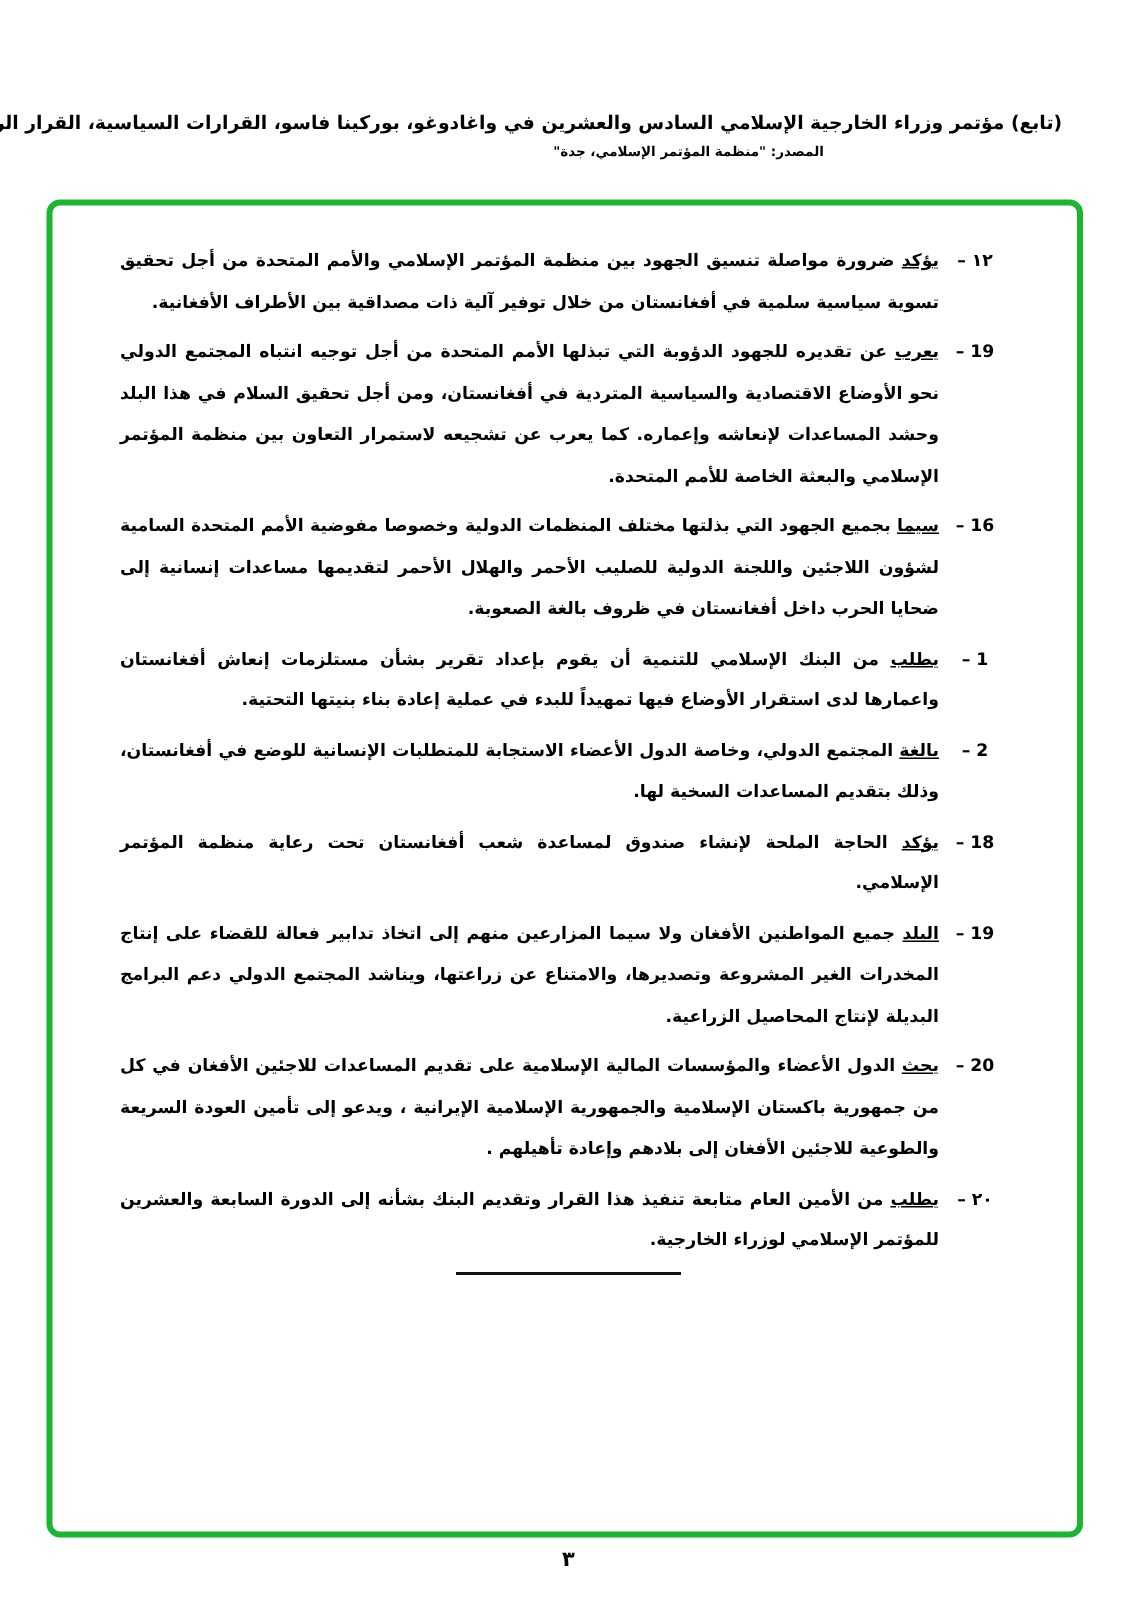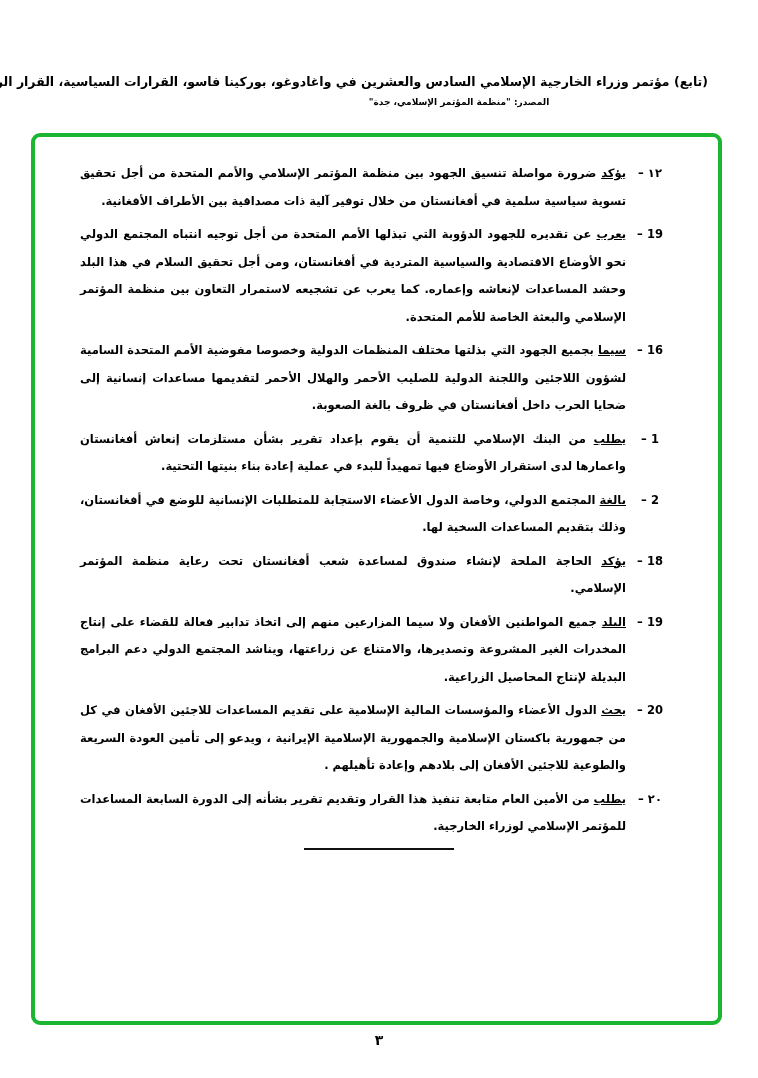--- a/index.html
+++ b/index.html
@@ -73,19 +73,19 @@
   <div class="item">
     <span class="num">19 –</span>
     <span class="verb">البلد</span><span> جميع المواطنين الأفغان ولا سيما المزارعين منهم إلى اتخاذ تدابير فعالة للقضاء على إنتاج المخدرات الغير المشروعة وتصديرها، والامتناع عن زراعتها، ويناشد المجتمع الدولي دعم البرامج البديلة لإنتاج المحاصيل الزراعية.</span>
   </div>
   <div class="item">
     <span class="num">20 –</span>
     <span class="verb">يحث</span><span> الدول الأعضاء والمؤسسات المالية الإسلامية على تقديم المساعدات للاجئين الأفغان في كل من جمهورية باكستان الإسلامية والجمهورية الإسلامية الإيرانية ، ويدعو  إلى تأمين العودة السريعة والطوعية للاجئين الأفغان إلى بلادهم وإعادة تأهيلهم .</span>
   </div>
   <div class="item">
     <span class="num">٢٠ –</span>
-    <span class="verb">يطلب</span><span> من الأمين العام متابعة تنفيذ هذا القرار وتقديم تقرير بشأنه إلى الدورة السابعة المساعدات للمؤتمر الإسلامي لوزراء الخارجية.</span>
+    <span class="verb">يطلب</span><span> من الأمين العام متابعة تنفيذ هذا القرار وتقديم البنك بشأنه إلى الدورة السابعة والعشرين للمؤتمر الإسلامي لوزراء الخارجية.</span>
   </div>
 </div>
 
 <div class="separator"></div>
 
 <div class="page-number">٣</div>
 
 </body></html>

